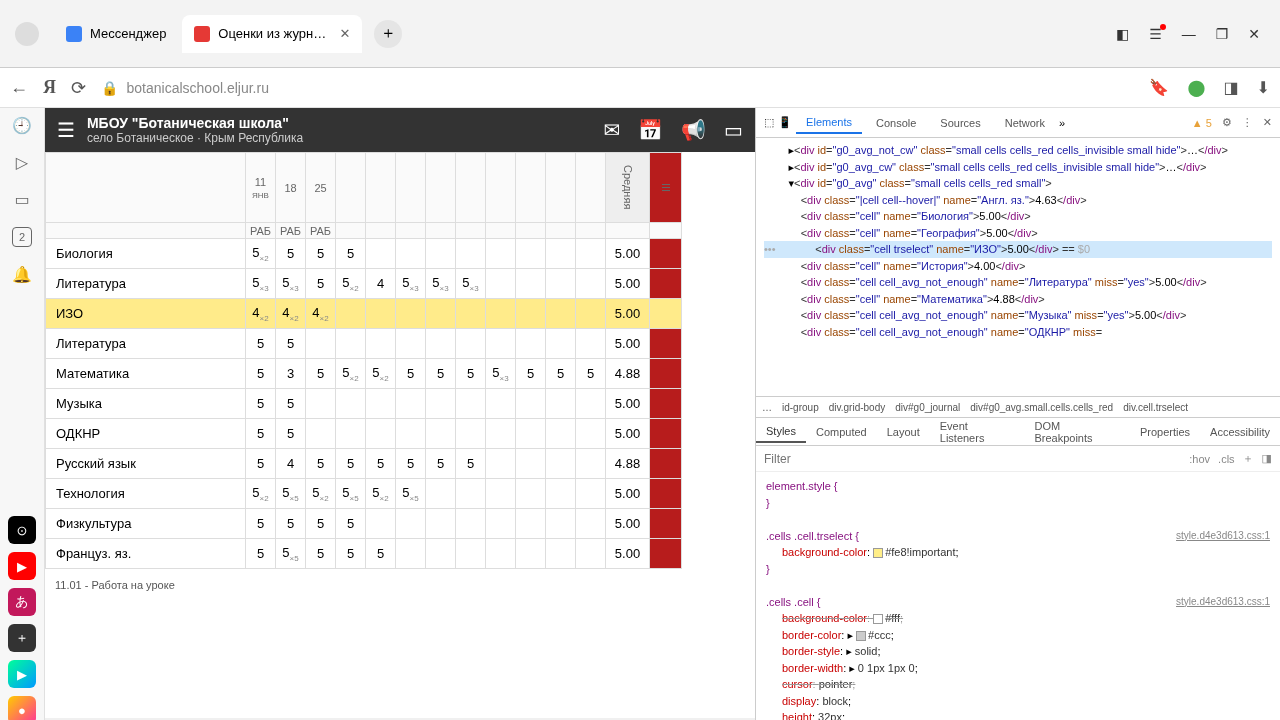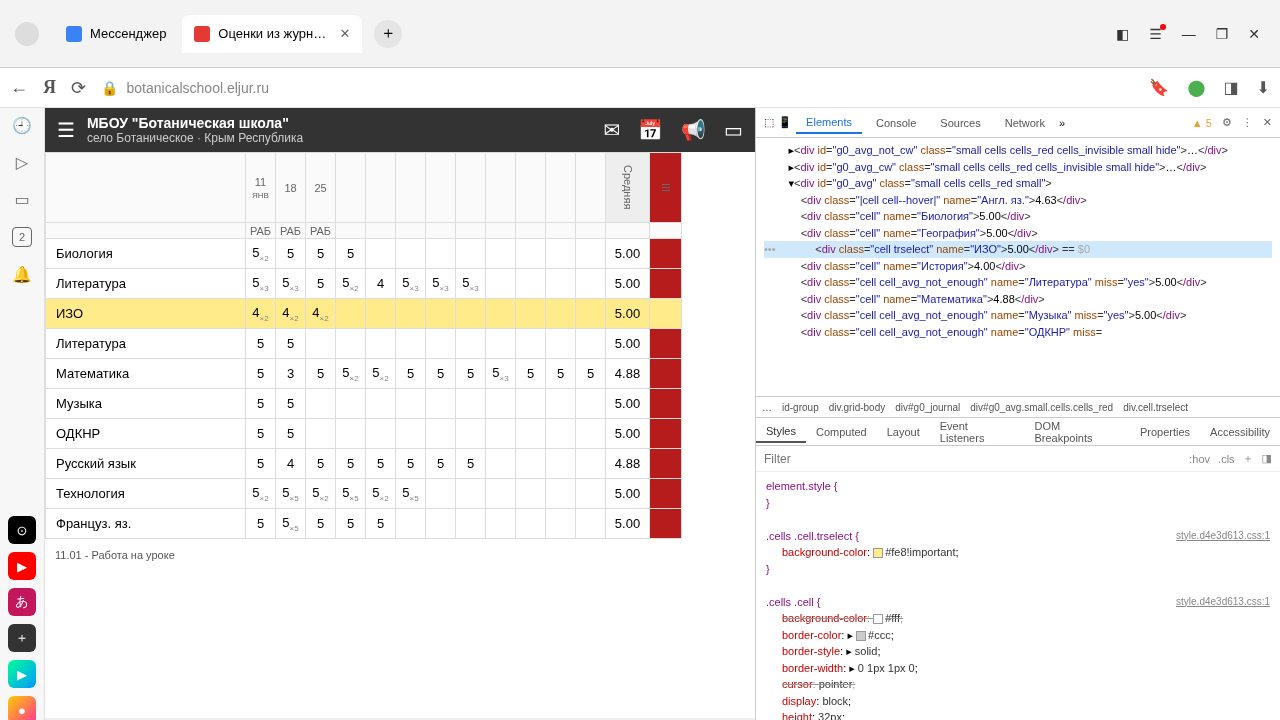--- a/index.html
+++ b/index.html
@@ -334,20 +334,37 @@
               <div class="gcell"></div>
               <div class="gcell"></div>
               <div class="gcell"></div>
               <div class="gcell"></div>
               <div class="gcell"></div>
               <div class="gcell"></div>
               <div class="gcell avg-col">5.00</div>
               <div class="gcell quarter-col"></div>
             </div>
             <div class="grow ">
+              <div class="gcell subj">Физкультура</div>
+              <div class="gcell">5</div>
+              <div class="gcell">5</div>
+              <div class="gcell">5</div>
+              <div class="gcell">5</div>
+              <div class="gcell"></div>
+              <div class="gcell"></div>
+              <div class="gcell"></div>
+              <div class="gcell"></div>
+              <div class="gcell"></div>
+              <div class="gcell"></div>
+              <div class="gcell"></div>
+              <div class="gcell"></div>
+              <div class="gcell avg-col">5.00</div>
+              <div class="gcell quarter-col"></div>
+            </div>
+            <div class="grow ">
               <div class="gcell subj">Француз. яз.</div>
               <div class="gcell">5</div>
               <div class="gcell">5<span class="sub">×5</span></div>
               <div class="gcell">5</div>
               <div class="gcell">5</div>
               <div class="gcell">5</div>
               <div class="gcell"></div>
               <div class="gcell"></div>
               <div class="gcell"></div>
               <div class="gcell"></div>

